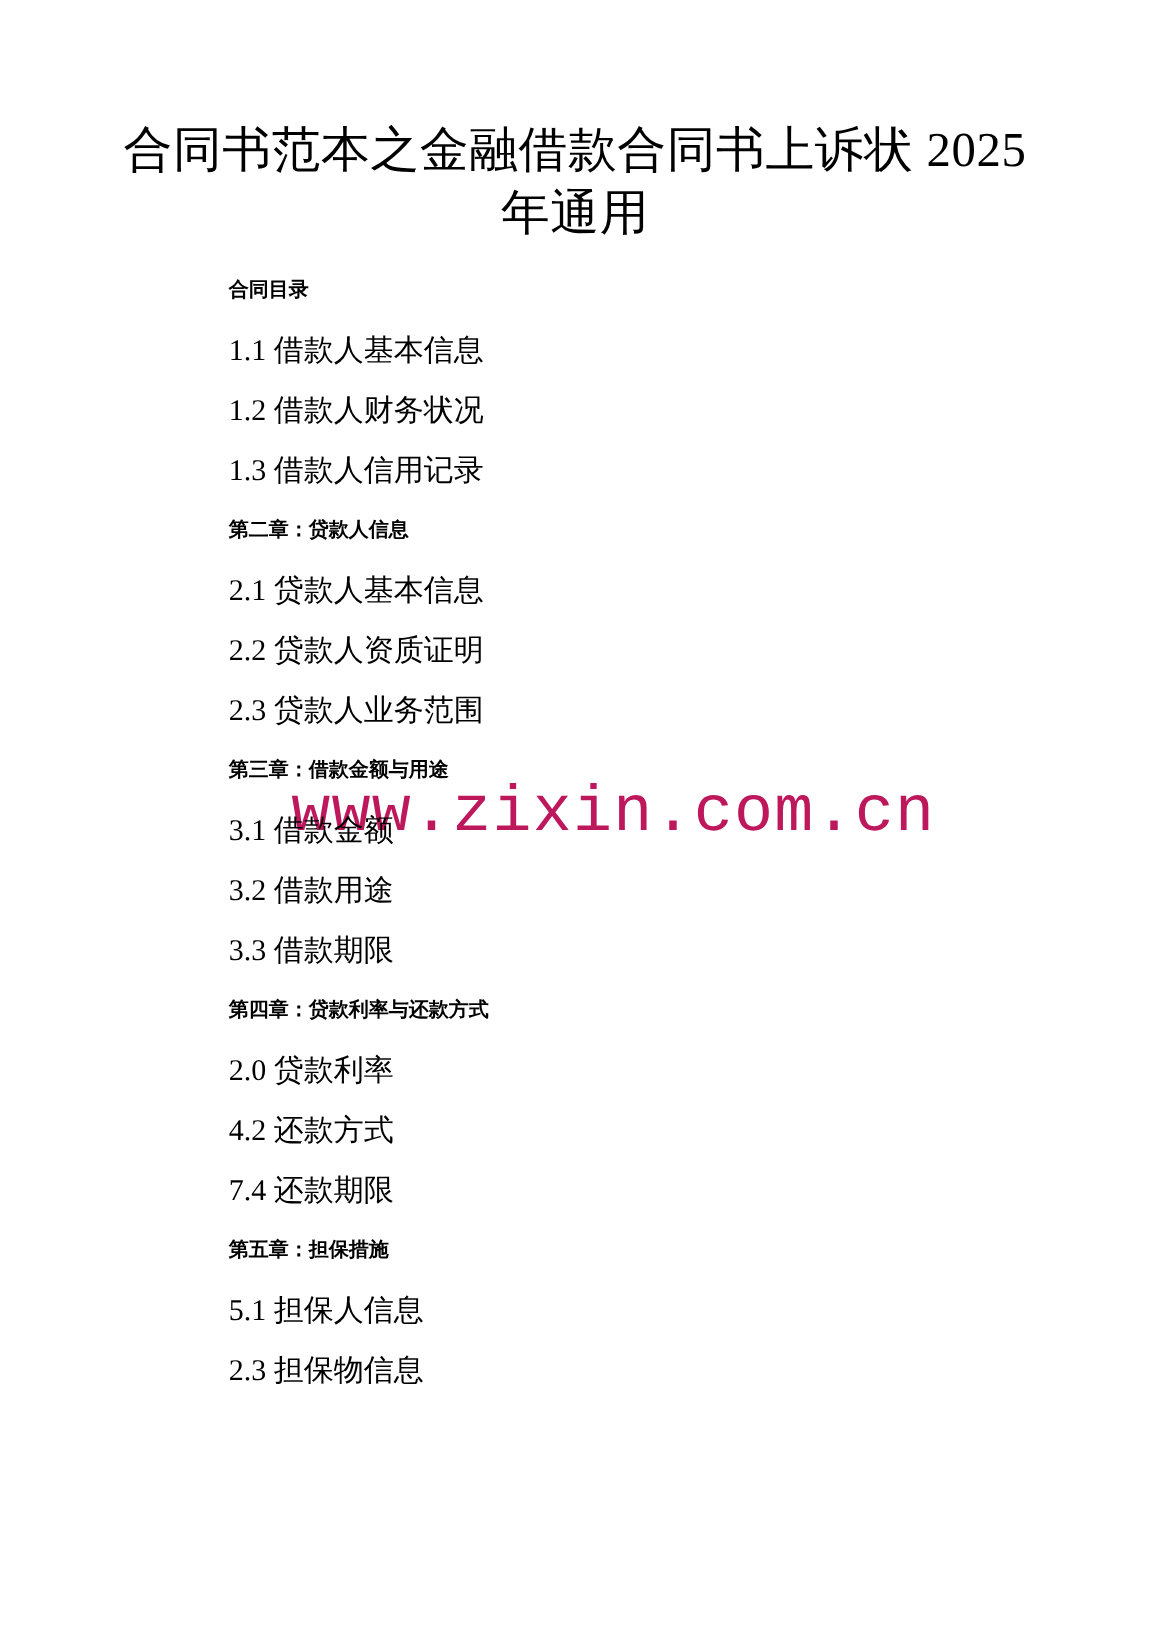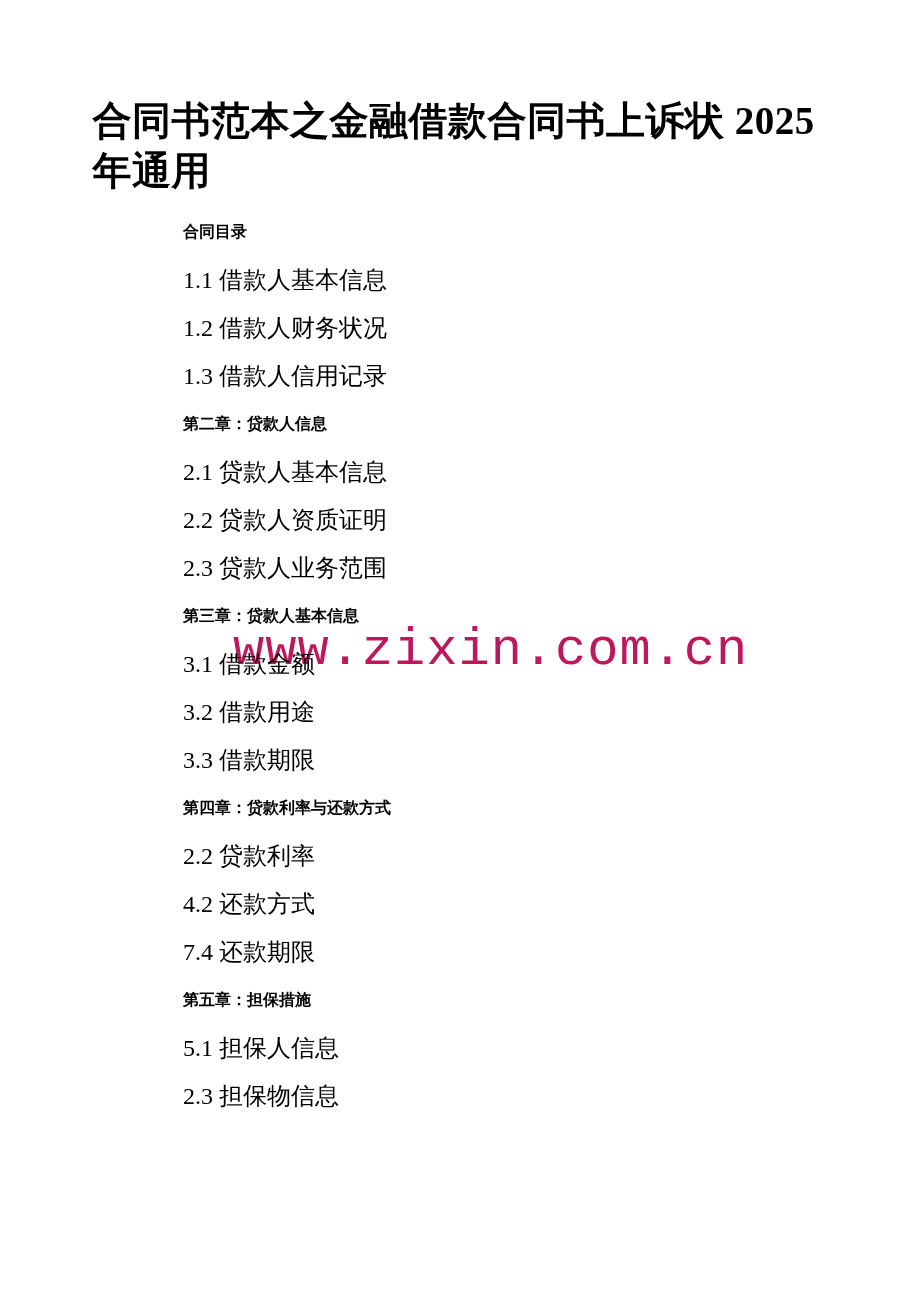--- a/index.html
+++ b/index.html
@@ -14,22 +14,23 @@
     position: relative;
     width: 920px; height: 1302px;
     background: #ffffff;
     overflow: hidden;
   }
   .doc-title {
     position: relative;
     z-index: 1;
     width: 735px;
     margin: 96px auto 0 auto;
+    text-align: center;
     font-size: 39px;
-    font-weight: bold;
+    font-weight: normal;
     line-height: 50px;
     letter-spacing: 0.5px;
   }
   .toc {
     position: relative;
     z-index: 1;
     margin: 12px 0 0 183px;
   }
   .line {
     height: 48px;
@@ -69,27 +70,27 @@
 
     <div class="line">1.1 借款人基本信息</div>
     <div class="line">1.2 借款人财务状况</div>
     <div class="line">1.3 借款人信用记录</div>
 
     <div class="line heading">第二章：贷款人信息</div>
     <div class="line">2.1 贷款人基本信息</div>
     <div class="line">2.2 贷款人资质证明</div>
     <div class="line">2.3 贷款人业务范围</div>
 
-    <div class="line heading">第三章：贷款人基本信息</div>
+    <div class="line heading">第三章：借款金额与用途</div>
     <div class="line">3.1 借款金额</div>
     <div class="line">3.2 借款用途</div>
     <div class="line">3.3 借款期限</div>
 
     <div class="line heading">第四章：贷款利率与还款方式</div>
-    <div class="line">2.2 贷款利率</div>
+    <div class="line">2.0 贷款利率</div>
     <div class="line">4.2 还款方式</div>
     <div class="line">7.4 还款期限</div>
 
     <div class="line heading">第五章：担保措施</div>
     <div class="line">5.1 担保人信息</div>
     <div class="line">2.3 担保物信息</div>
   </div>
 
 </div>
 

